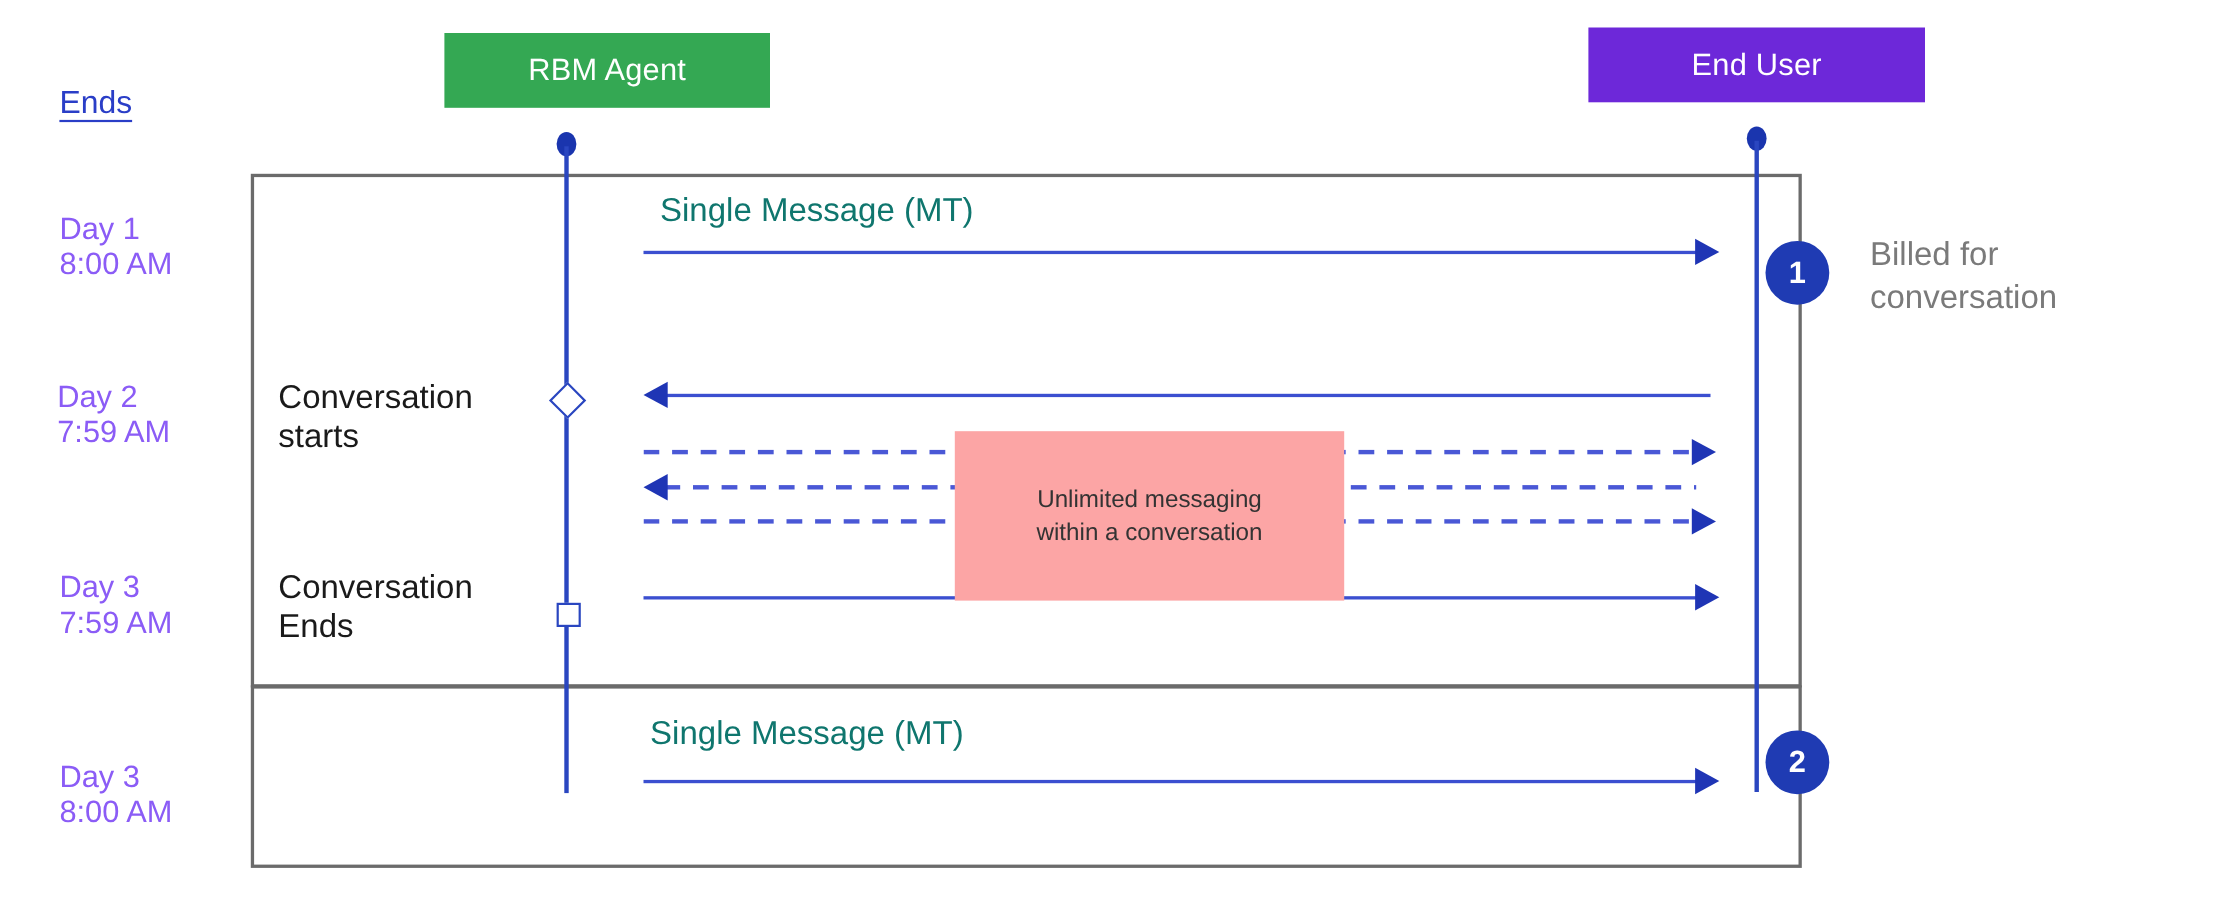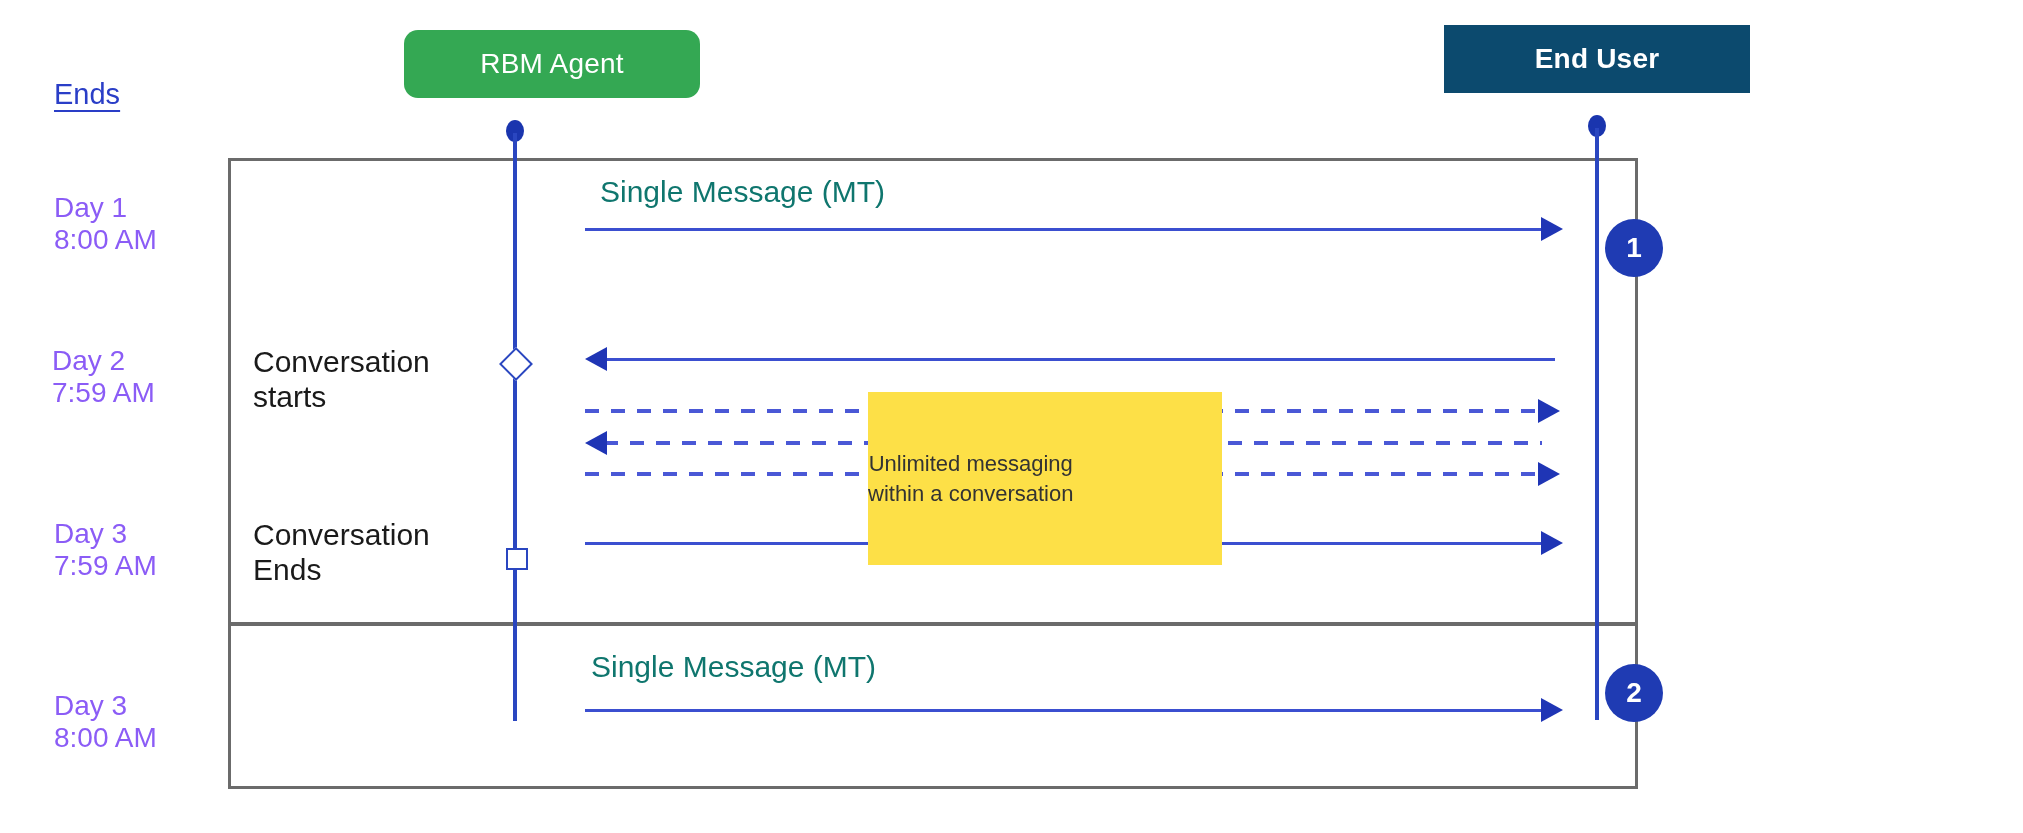--- a/index.html
+++ b/index.html
@@ -14,22 +14,22 @@
     background:#ffffff;
     overflow:hidden;
   }
   .abs{position:absolute;}
 
   
   .actor{
     display:flex;align-items:center;justify-content:center;
     color:#ffffff;font-size:28px;letter-spacing:.2px;
   }
-  .actor-agent{left:404px;top:30px;width:296px;height:68px;background:#34a853;border-radius:14px;}
-  .actor-user{left:1444px;top:25px;width:306px;height:68px;background:#0c4a6e;font-weight:bold;}
+  .actor-agent{left:404px;top:30px;width:296px;height:68px;background:#34a853;}
+  .actor-user{left:1444px;top:25px;width:306px;height:68px;background:#6d28d9;}
 
   
   .lifeline{width:4px;background:#2a46c0;}
   .lifeline-agent{left:513px;top:133px;height:588px;}
   .lifeline-user{left:1595px;top:128px;height:592px;}
   .lifeline-dot{
     width:18px;height:22px;border-radius:50%;
     background:#1a35ae;
   }
   .dot-agent{left:506px;top:120px;}
@@ -74,22 +74,22 @@
   .head-right,.head-left{
     width:0;height:0;
     border-top:12px solid transparent;
     border-bottom:12px solid transparent;
   }
   .head-right{border-left:22px solid #1f35b5;}
   .head-left{border-right:22px solid #1f35b5;}
 
   
   .note{
-    left:868px;top:392px;width:354px;height:173px;
-    background:#fde047;display:flex;align-items:center;justify-content:flex-start;
+    left:868px;top:392px;width:354px;height:154px;
+    background:#fca5a5;display:flex;align-items:center;justify-content:center;
     text-align:center;color:#333333;font-size:22px;line-height:1.35;
     white-space:pre-line;
   }
 
   
   .diamond{
     left:504px;top:352px;width:20px;height:20px;
     background:#ffffff;border:2px solid #2a46c0;
     transform:rotate(45deg);
   }
@@ -174,18 +174,20 @@
   <div class="abs diamond"></div>
   <div class="abs square"></div>
 
   <div class="abs msg-label lbl-mt2">Single Message (MT)</div>
   <div class="abs arrow-line" style="left:585px;top:709px;width:967px;"></div>
   <div class="abs head-right" style="left:1541px;top:698px;"></div>
 
   <div class="abs badge badge-1">
     <span>1</span>
   </div>
+  <div class="abs note-right note-right-1">Billed for
+conversation</div>
 
   <div class="abs badge badge-2">
     <span>2</span>
   </div>
 
 </div>
 
 </body></html>

